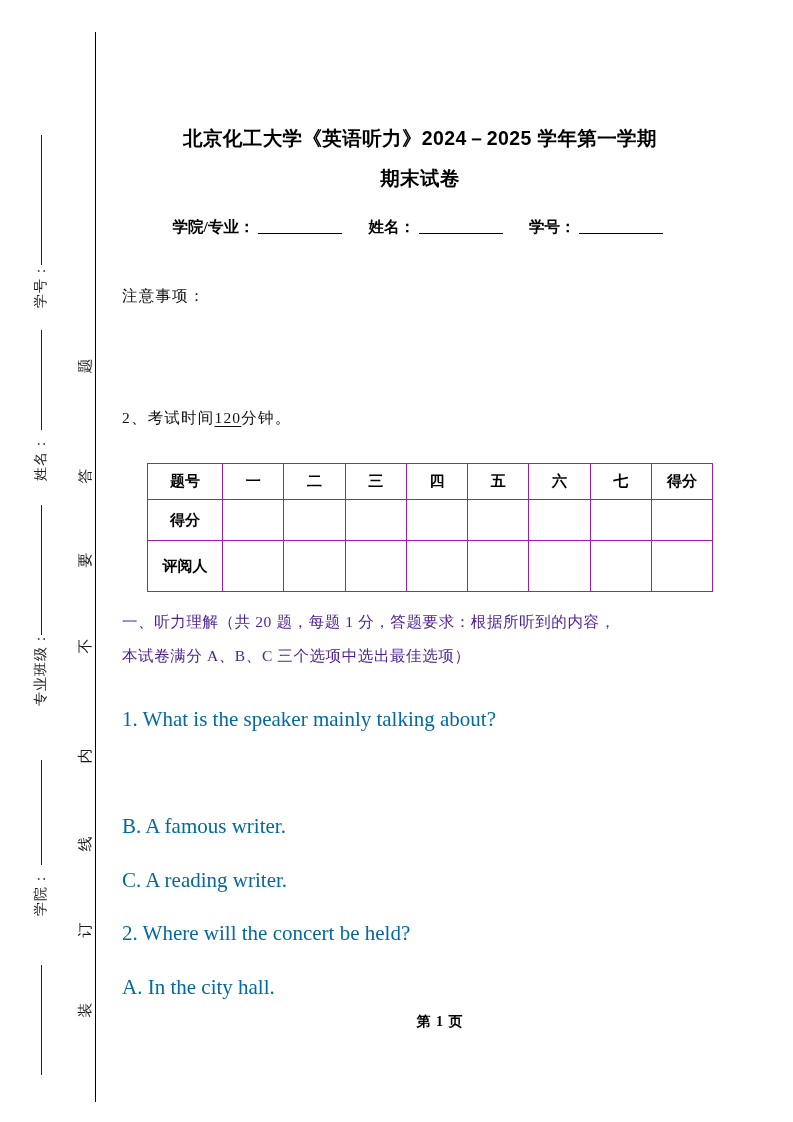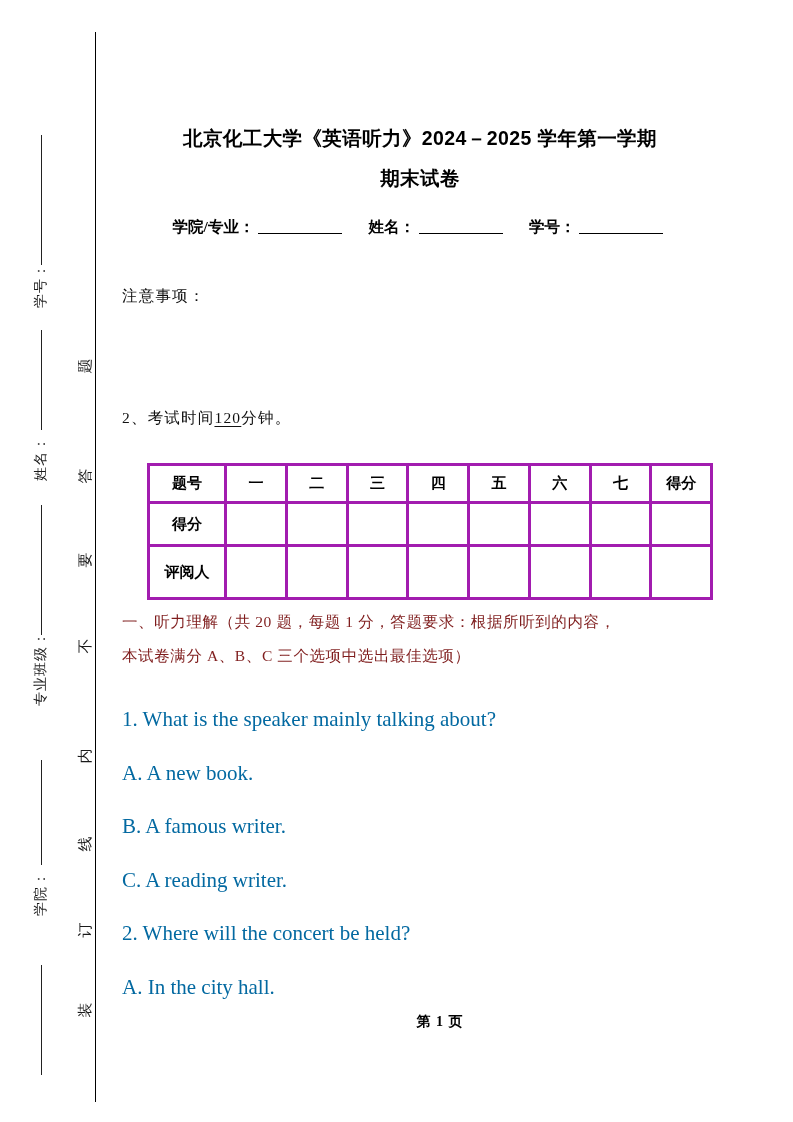--- a/index.html
+++ b/index.html
@@ -139,21 +139,21 @@
   
   #score-table {
     position: absolute;
     left: 37px;
     top: 463px;
     width: 566px;
     border-collapse: collapse;
     table-layout: fixed;
   }
   #score-table td {
-    border: 3px solid #a21caf;
+    border: 1px solid #a21caf;
     text-align: center;
     vertical-align: middle;
     font-family: "Liberation Serif", "DejaVu Serif", serif;
     font-weight: bold;
     font-size: 15px;
     color: #000;
   }
   #score-table tr.head-row td { height: 33px; }
   #score-table tr.body-row td { height: 38px; }
   #score-table tr.body-row.tall td { height: 48px; }
@@ -161,21 +161,21 @@
 
   
   .section-heading {
     position: absolute;
     left: 12px;
     width: 650px;
     font-size: 15.5px;
     font-family: "Liberation Serif", "DejaVu Serif", serif;
     line-height: 34px;
     letter-spacing: 0.6px;
-    color: #7f1d1d;
+    color: #4c1d95;
   }
   #section-1-heading { top: 605px; }
 
   .q-line {
     position: absolute;
     left: 12px;
     width: 640px;
     font-size: 21px;
     font-family: "Liberation Serif", "DejaVu Serif", serif;
     color: #0369a1;
@@ -273,20 +273,19 @@
       </tr>
     </tbody>
   </table>
 
   <div class="section-heading" id="section-1-heading">
     <div>一、听力理解（共 20 题，每题 1 分，答题要求：根据所听到的内容，</div>
     <div>本试卷满分 A、B、C 三个选项中选出最佳选项）</div>
   </div>
 
   <div class="q-line" style="top:707px;">1. What is the speaker mainly talking about?</div>
-  <div class="q-line" style="top:761px;">A. A new book.</div>
   <div class="q-line" style="top:814px;">B. A famous writer.</div>
   <div class="q-line" style="top:868px;">C. A reading writer.</div>
   <div class="q-line" style="top:921px;">2. Where will the concert be held?</div>
   <div class="q-line" style="top:975px;">A. In the city hall.</div>
 
   <div id="page-footer">第 1 页</div>
 </div>
 
 </body></html>

